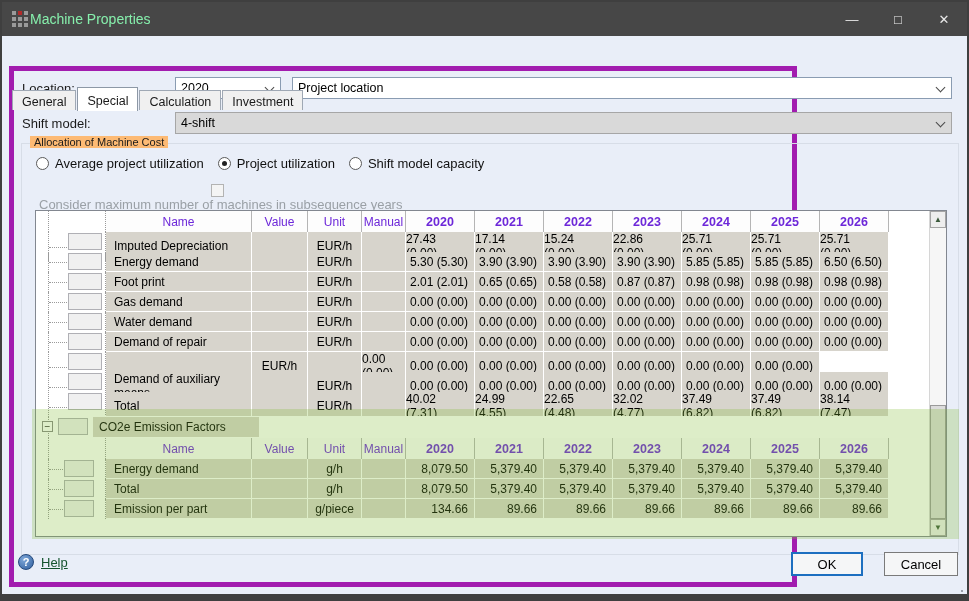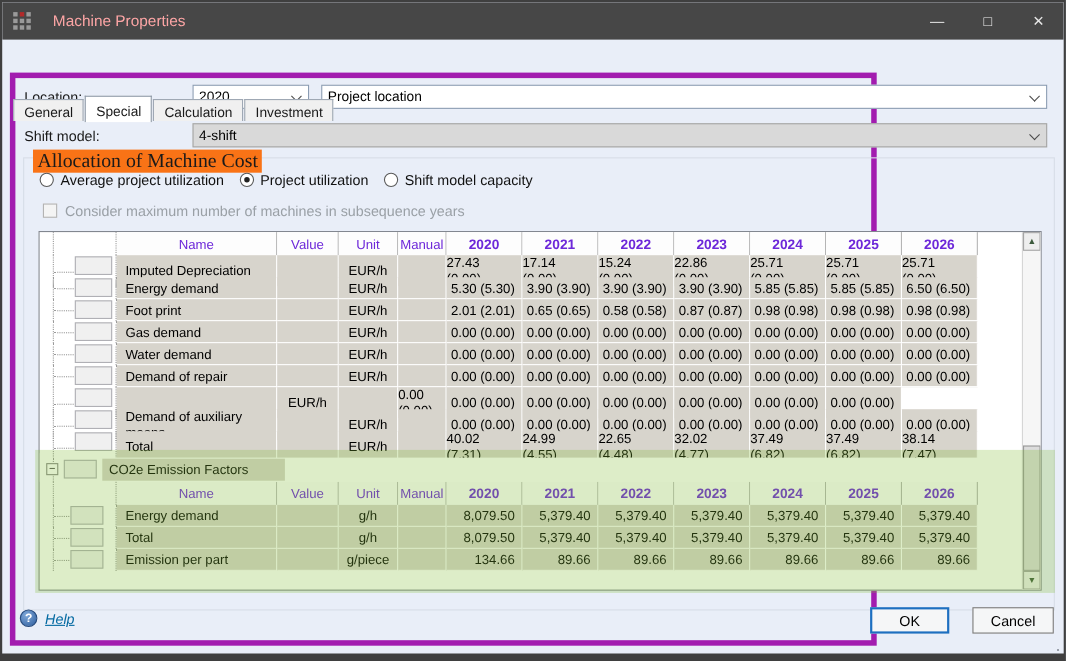--- a/index.html
+++ b/index.html
@@ -4,45 +4,45 @@
 <style>
   * { box-sizing: border-box; margin: 0; padding: 0; }
   html,body { width: 969px; height: 601px; background:#fff; font-family:"Liberation Sans", sans-serif; }
   .window { position:relative; width:969px; height:601px; border:2px solid #3f3f3f; border-bottom-width:7px; background:#e9eef8; overflow:hidden; }
 
   
   .titlebar { position:absolute; left:0; top:0; right:0; height:34px; background:#474747; display:flex; align-items:center; }
   .app-icon { width:16px; height:16px; margin-left:10px; display:grid; grid-template-columns:repeat(3,4px); grid-template-rows:repeat(3,4px); gap:2px; }
   .app-icon span { background:#9a9a9a; }
   .app-icon span:nth-child(2) { background:#b22a2a; }
-  .title-text { color:#fca5a5; font-size:14px; margin-left:20px; }
+  .title-text { color:#86efac; font-size:14px; margin-left:2px; }
   .win-controls { margin-left:auto; display:flex; height:100%; }
   .win-btn { width:46px; height:100%; display:flex; align-items:center; justify-content:center; color:#e9e9e9; font-size:13px; cursor:default; }
 
   
   .tabs { position:absolute; left:10px; top:42px; display:flex; align-items:flex-end; z-index:3;margin-top:42px; }
   .tab { height:20px; padding:2px 9px 0; font-size:12.5px; color:#1a1a1a; background:#f0f0f0; border:1px solid #9fa8b4; border-bottom:none; margin-right:1px; display:flex; align-items:center; }
   .tab.active { height:24px; background:#ffffff; position:relative; top:1px; border-color:#8d98a6; }
 
   .tabpage { position:absolute; left:7px; top:64px; width:788px; height:521px; border:5px solid #a21caf; background:#e9eef8; z-index:1; }
 
   
   .flabel { position:absolute; font-size:13px; color:#1a1a1a; }
   .combo { position:absolute; height:22px; background:#ffffff; border:1px solid #8a9cb2; font-size:12.5px; display:flex; align-items:center; padding-left:5px; color:#000; }
   .combo .chev { position:absolute; right:7px; top:6px; width:7px; height:7px; border-right:1.4px solid #4a4a4a; border-bottom:1.4px solid #4a4a4a; transform:rotate(45deg); }
   .combo.disabled { background:#d9d9d9; border-color:#a6a6a6; }
 
   
   .groupbox { position:absolute; left:7px; top:72px; width:938px; height:412px; border:1px solid #d7dde7; }
-  .groupbox-title { position:absolute; left:8px; top:-8px; background:#f97316; padding:0 4px; font-size:18px; color:#1a1a1a;font-family:Liberation Serif, serif; }
+  .groupbox-title { position:absolute; left:8px; top:-8px; background:#fdba74; padding:0 4px; font-size:11px; color:#1a1a1a; }
   .radio-row { position:absolute; left:14px; top:12px; display:flex; align-items:center; font-size:13px; color:#111; }
   .radio { width:13px; height:13px; border:1px solid #5a5a5a; border-radius:50%; background:#fff; margin-right:6px; position:relative; }
   .radio.checked::after { content:""; position:absolute; left:3px; top:3px; width:5px; height:5px; background:#222; border-radius:50%; }
   .radio-label { margin-right:14px; }
-  .check-row { position:absolute; left:17px; top:40px; display:flex; align-items:center; }
+  .check-row { position:absolute; left:17px; top:40px; display:flex; align-items:center;flex-direction:column; }
   .checkbox { width:13px; height:13px; border:1px solid #b3b3b3; background:#f4f4f4; margin-right:7px; }
   .check-label { font-size:13px; color:#9aa0a6; }
 
   
   .grid-control { position:absolute; left:21px; top:139px; width:912px; height:327px; border:1px solid #828790; background:#ffffff; overflow:hidden; }
   .grid-inner { position:absolute; left:0; top:0; right:17px; bottom:0; }
   .trow { display:grid; grid-template-columns:70px 146px 56px 54px 44px repeat(7,69px) minmax(0,1fr); height:20px; }
   .trow.thead { height:21px; }
   .hcell { font-size:12px; color:#6d28d9; display:flex; align-items:center; justify-content:center; border-right:1px solid #b5b5b5; background:#fdfdfd; }
   .hcell.year { font-weight:bold; font-size:12.5px; }
@@ -71,21 +71,21 @@
   .sbtn { position:absolute; left:0; width:16px; height:17px; background:#eeeeee; border:1px solid #a5a5a5; display:flex; align-items:center; justify-content:center; font-size:8px; color:#3c5a3c; }
   .sbtn.up { top:0; } .sbtn.down { bottom:0; }
   .sthumb { position:absolute; left:0; width:16px; bottom:17px; height:114px; background:#dcdcdc; border:1px solid #9a9a9a; }
 
   
   .green-overlay { position:absolute; left:30px; top:407px; width:927px; height:130px; background:rgba(130,190,50,0.27); pointer-events:none; z-index:6; }
 
   
   .help-area { position:absolute; left:16px; top:552px; display:flex; align-items:center; z-index:2; }
   .help-icon { width:16px; height:16px; border-radius:50%; background:radial-gradient(circle at 35% 30%, #7fa8d9, #2f5e9e); color:#fff; font-size:11px; font-weight:bold; display:flex; align-items:center; justify-content:center; border:1px solid #24497c; }
-  .help-link { margin-left:7px; font-size:13px; color:#0369a1; text-decoration:underline; cursor:pointer;font-style:italic; }
+  .help-link { margin-left:7px; font-size:13px; color:#14532d; text-decoration:underline; cursor:pointer; }
   .btn { position:absolute; top:550px; height:24px; background:#f5f6f7; border:1px solid #7a7a7a; font-size:13px; color:#000; display:flex; align-items:center; justify-content:center; z-index:2; }
   .btn.ok { left:789px; width:72px; border:2px solid #1d6fc0; }
   .btn.cancel { left:882px; width:74px; }
   .resize-grip { position:absolute; right:4px; bottom:2px; width:12px; height:12px; z-index:2;
     background-image:
       radial-gradient(circle 1px, #9aa0ab 1px, transparent 1.3px),
       radial-gradient(circle 1px, #9aa0ab 1px, transparent 1.3px),
       radial-gradient(circle 1px, #9aa0ab 1px, transparent 1.3px),
       radial-gradient(circle 1px, #9aa0ab 1px, transparent 1.3px),
       radial-gradient(circle 1px, #9aa0ab 1px, transparent 1.3px),

